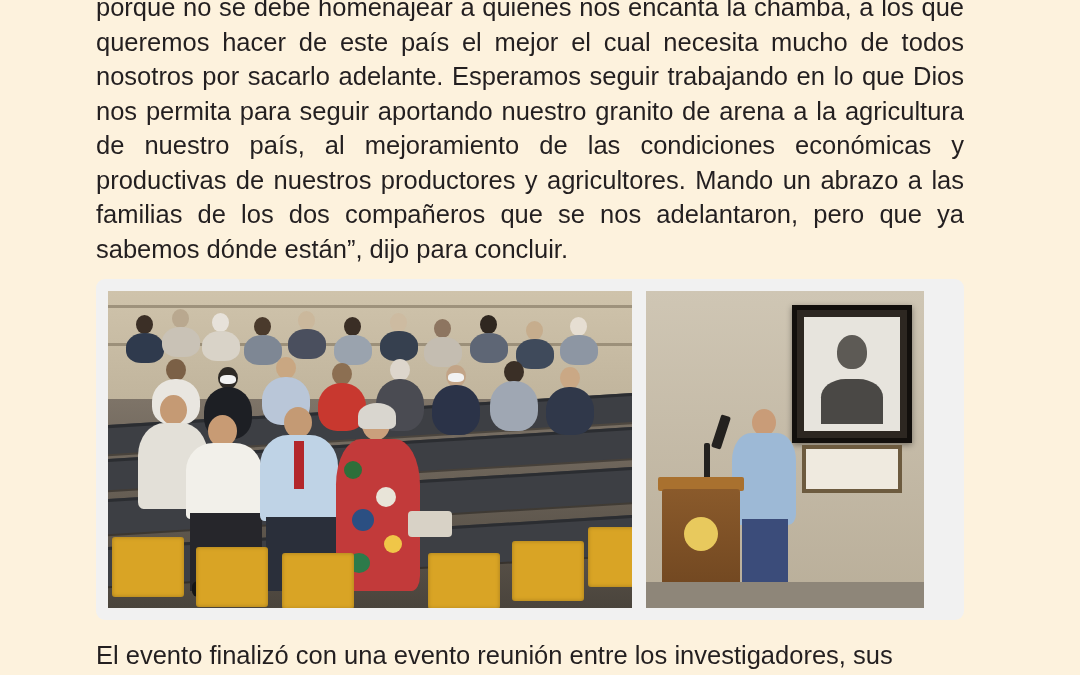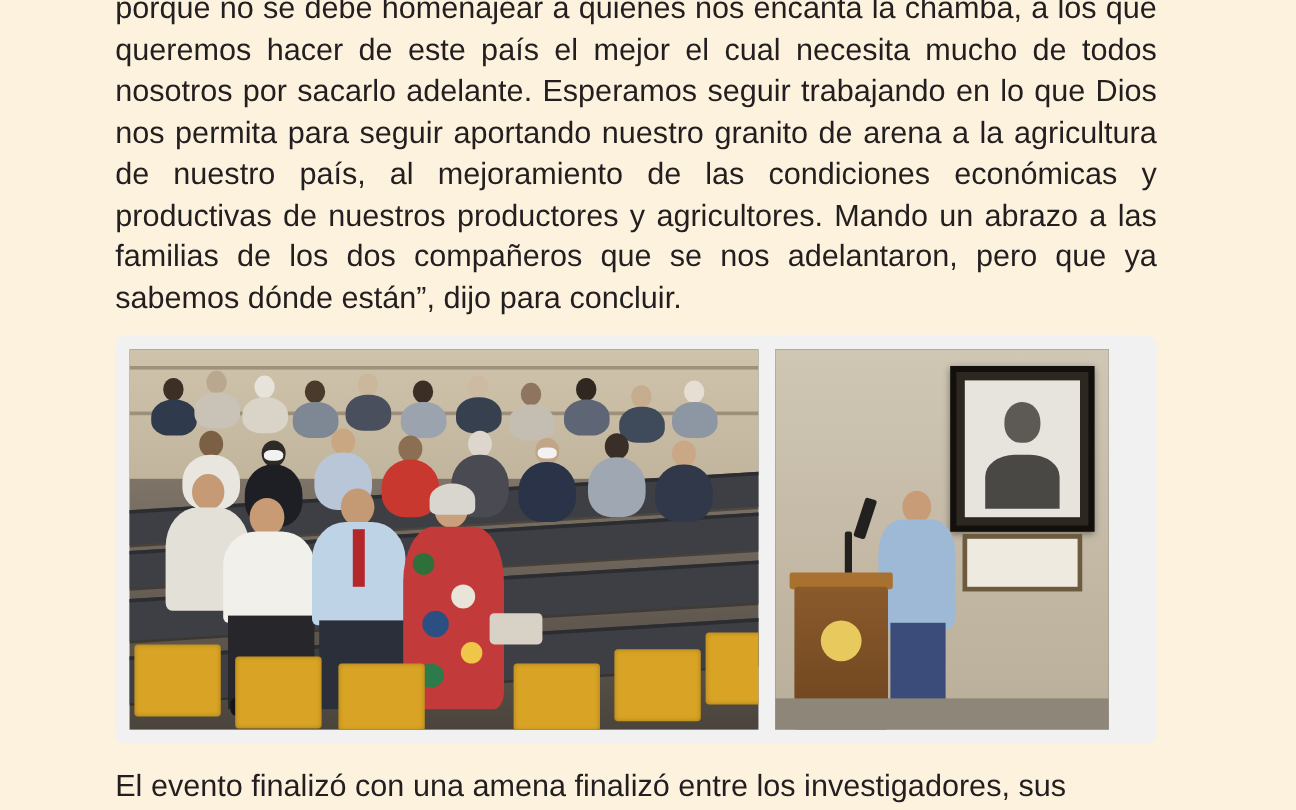--- a/index.html
+++ b/index.html
@@ -333,16 +333,16 @@
       <div class="rp-podium-top" style="left:12px;top:186px;width:86px;height:14px"></div>
       <div class="rp-podium" style="left:16px;top:198px;width:78px;height:119px"></div>
       <div class="rp-seal" style="left:38px;top:226px;width:34px;height:34px"></div>
 
       <div style="position:absolute;left:0;bottom:0;width:100%;height:26px;background:#8e8679"></div>
     </div>
 
   </div>
 
   <div class="closing-paragraph">
-    <p class="paragraph">El evento finalizó con una amena finalizó entre los investigadores, sus</p>
+    <p class="paragraph">El evento finalizó con una evento reunión entre los investigadores, sus</p>
   </div>
 
 </div>
 
 </body></html>

